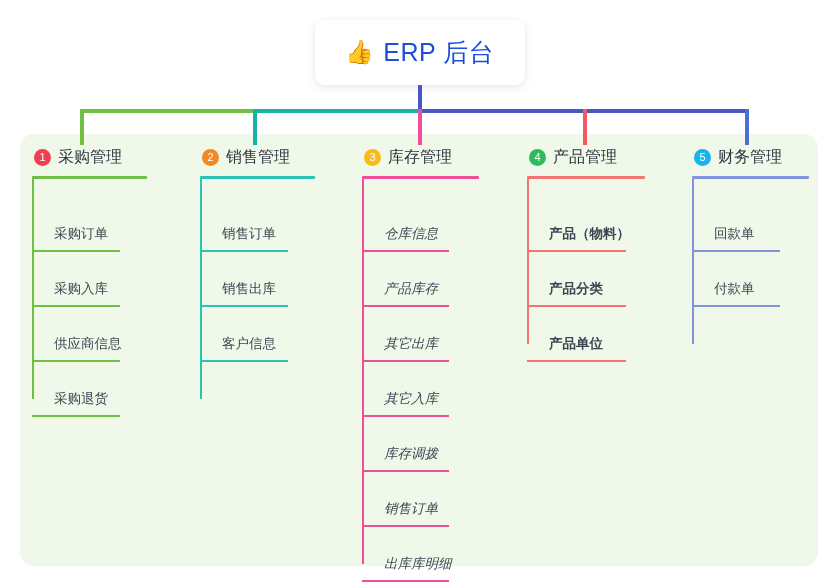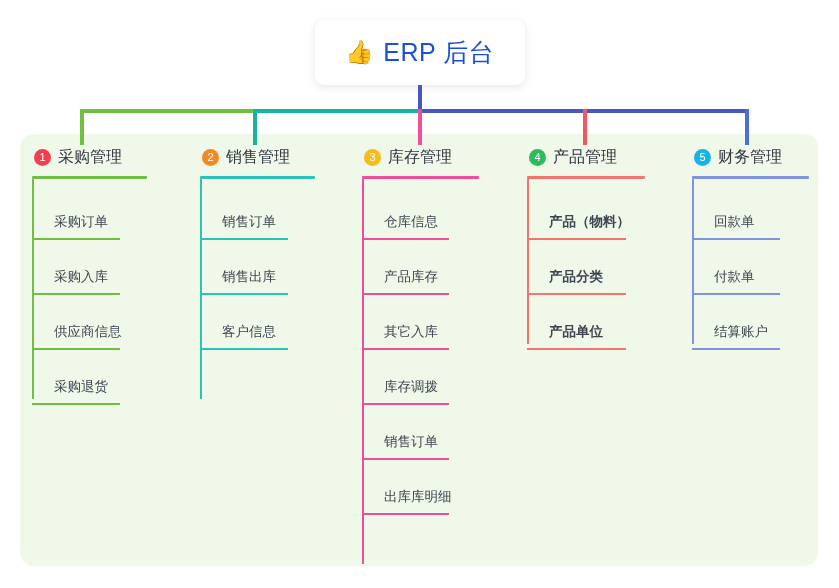--- a/index.html
+++ b/index.html
@@ -88,21 +88,21 @@
     font-size: 16px;
     color: #2f3640;
     white-space: nowrap;
   }
   .head-rule {
     height: 3px;
     margin-top: 7px;
     border-radius: 1px;
   }
 
-  .branch { position: relative; padding-top: 6px; }
+  .branch { position: relative; padding-top: 18px; }
   .spine {
     position: absolute;
     left: 0; top: 0;
     width: 2px;
     background: currentColor;
   }
   .leaf {
     position: relative;
     height: 55px;
   }
@@ -207,28 +207,32 @@
           <div class="leaf-rule" style="background: rgb(44, 195, 180);"></div>
         </div>
       </div>
     </div>
   <div class="column" id="col-3">
       <div class="col-head">
         <span class="badge" style="background: rgb(245, 188, 28);">3</span>
         <span class="col-title">库存管理</span>
       </div>
       <div class="head-rule" style="background: rgb(239, 78, 155);"></div>
-      <div class="branch" style="color: rgb(239, 78, 155);">
+      <div class="branch" style="color: rgb(239, 78, 155); font-style: italic;">
         <div class="spine" style="height: 385px;"></div>
         <div class="leaf">
           <span class="leaf-label">仓库信息</span>
           <div class="leaf-rule" style="background: rgb(239, 78, 155);"></div>
         </div>
         <div class="leaf">
           <span class="leaf-label">产品库存</span>
+          <div class="leaf-rule" style="background: rgb(239, 78, 155);"></div>
+        </div>
+        <div class="leaf">
+          <span class="leaf-label">其它出库</span>
           <div class="leaf-rule" style="background: rgb(239, 78, 155);"></div>
         </div>
         <div class="leaf">
           <span class="leaf-label">其它入库</span>
           <div class="leaf-rule" style="background: rgb(239, 78, 155);"></div>
         </div>
         <div class="leaf">
           <span class="leaf-label">库存调拨</span>
           <div class="leaf-rule" style="background: rgb(239, 78, 155);"></div>
         </div>
@@ -273,20 +277,16 @@
       <div class="branch" style="color: rgb(127, 148, 221);">
         <div class="spine" style="height: 165px;"></div>
         <div class="leaf">
           <span class="leaf-label">回款单</span>
           <div class="leaf-rule" style="background: rgb(127, 148, 221);"></div>
         </div>
         <div class="leaf">
           <span class="leaf-label">付款单</span>
           <div class="leaf-rule" style="background: rgb(127, 148, 221);"></div>
         </div>
-        <div class="leaf">
-          <span class="leaf-label">结算账户</span>
-          <div class="leaf-rule" style="background: rgb(127, 148, 221);"></div>
-        </div>
       </div>
     </div>
 
 </div>
 
 </body></html>

